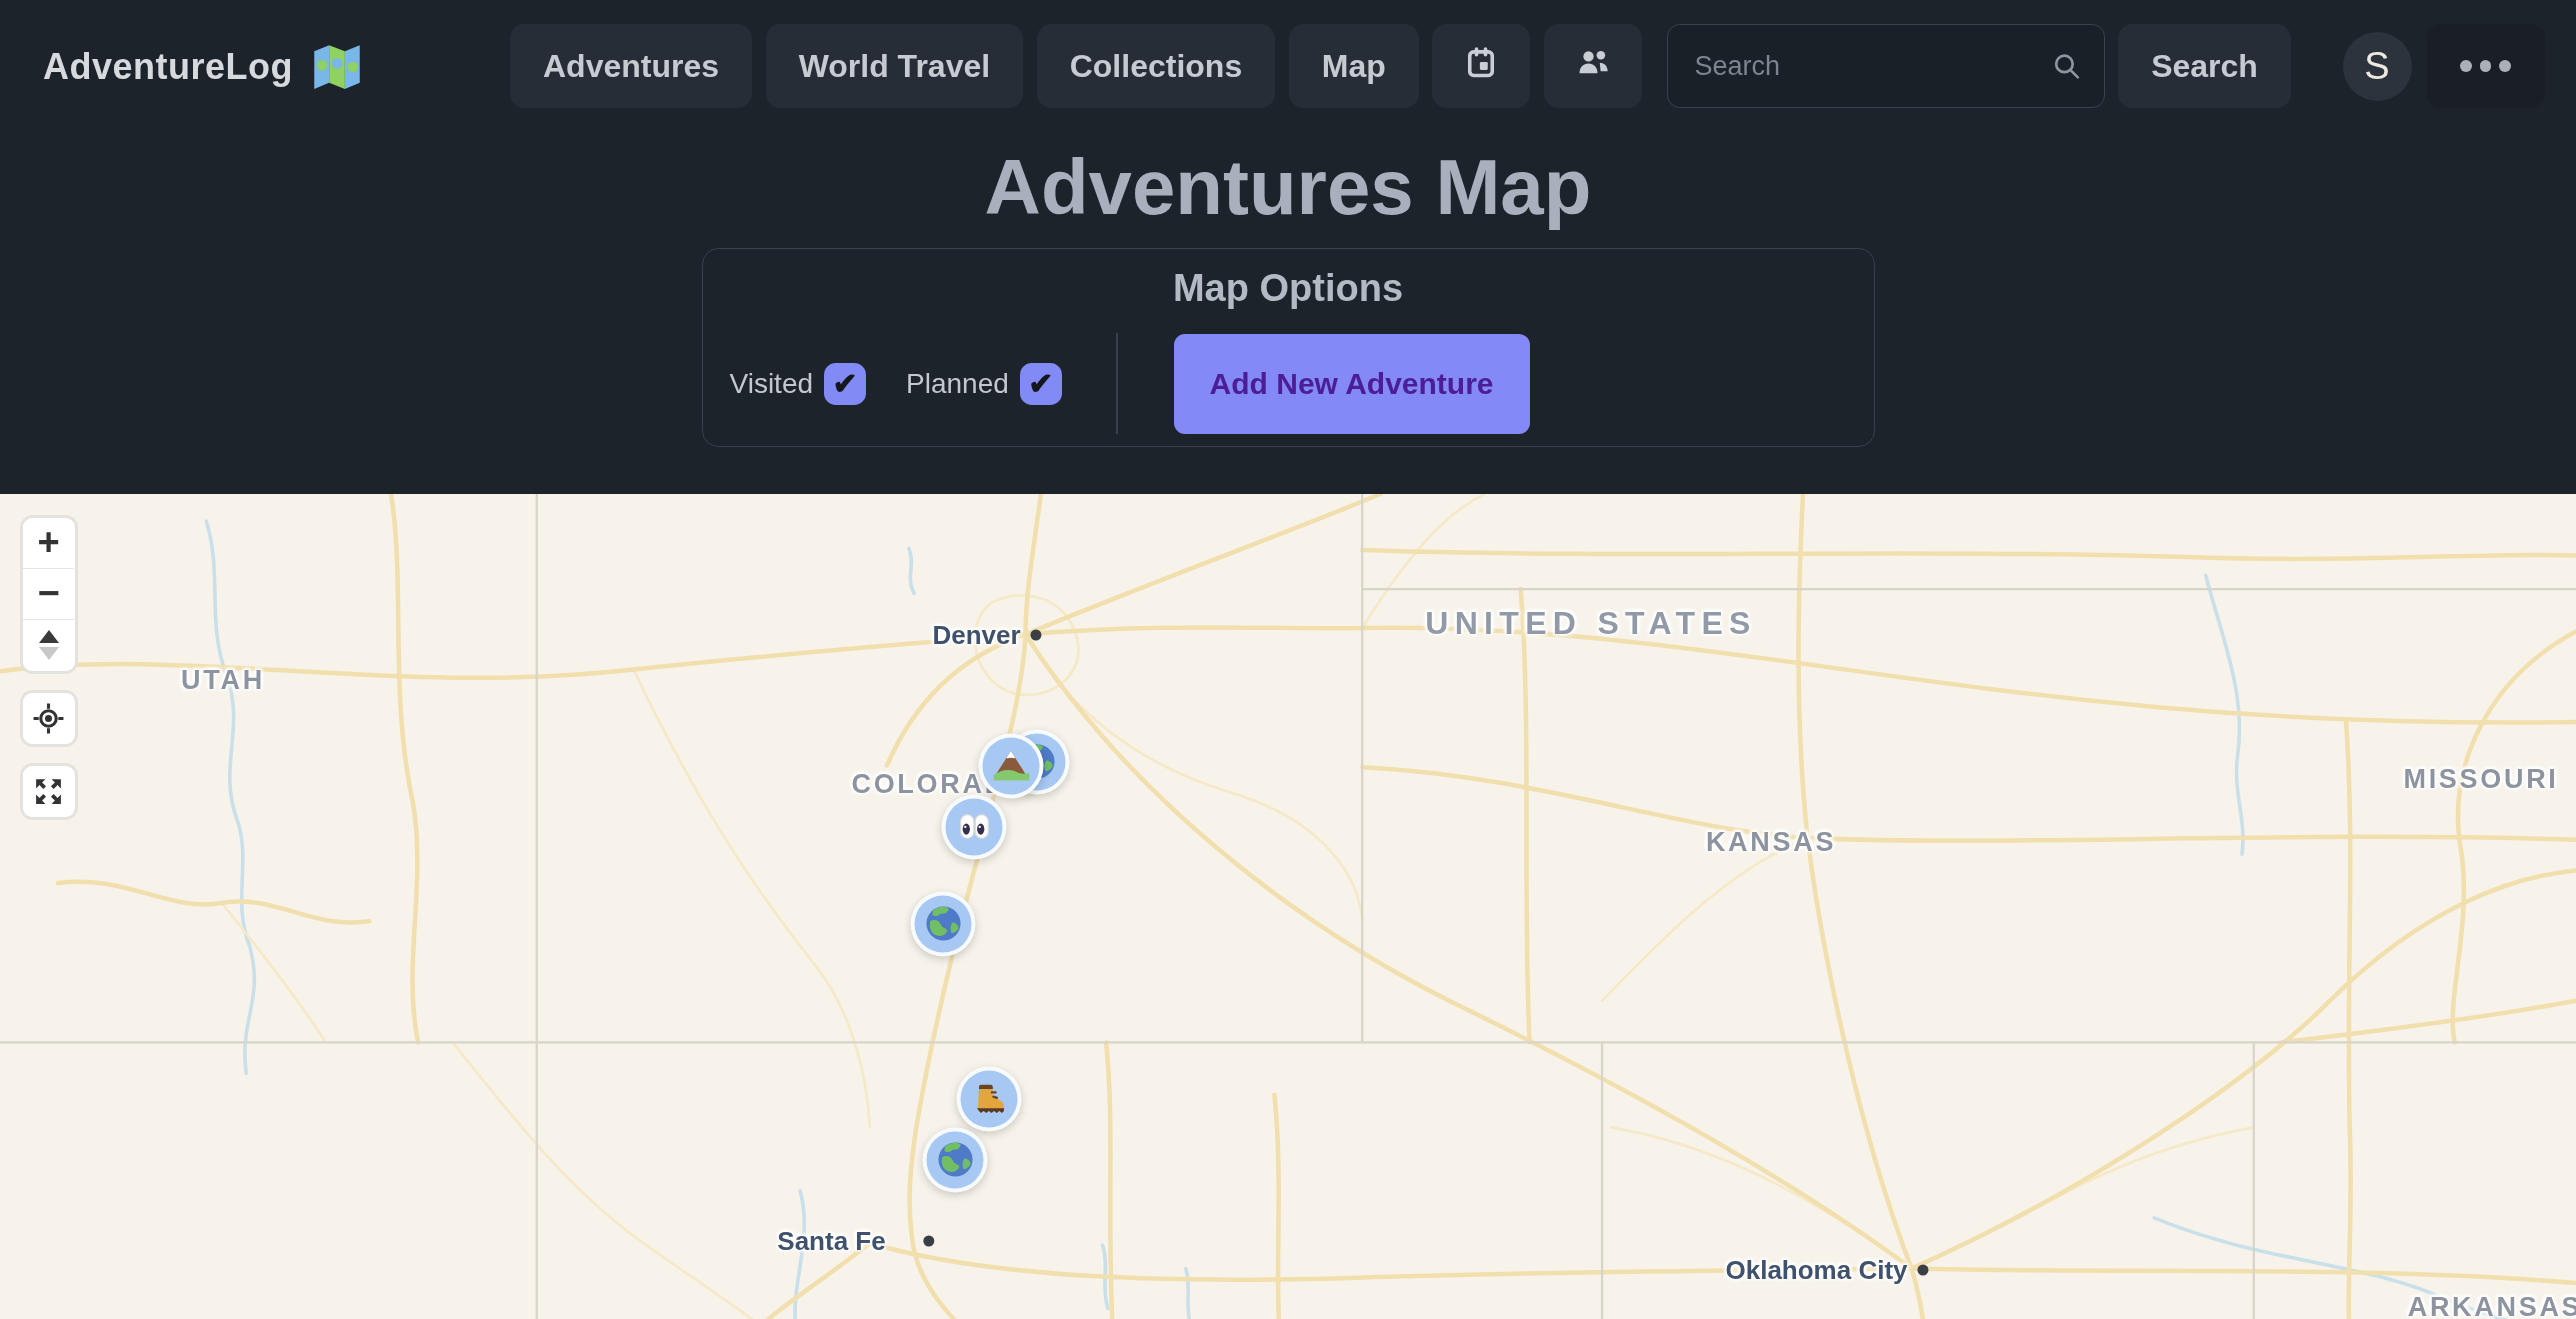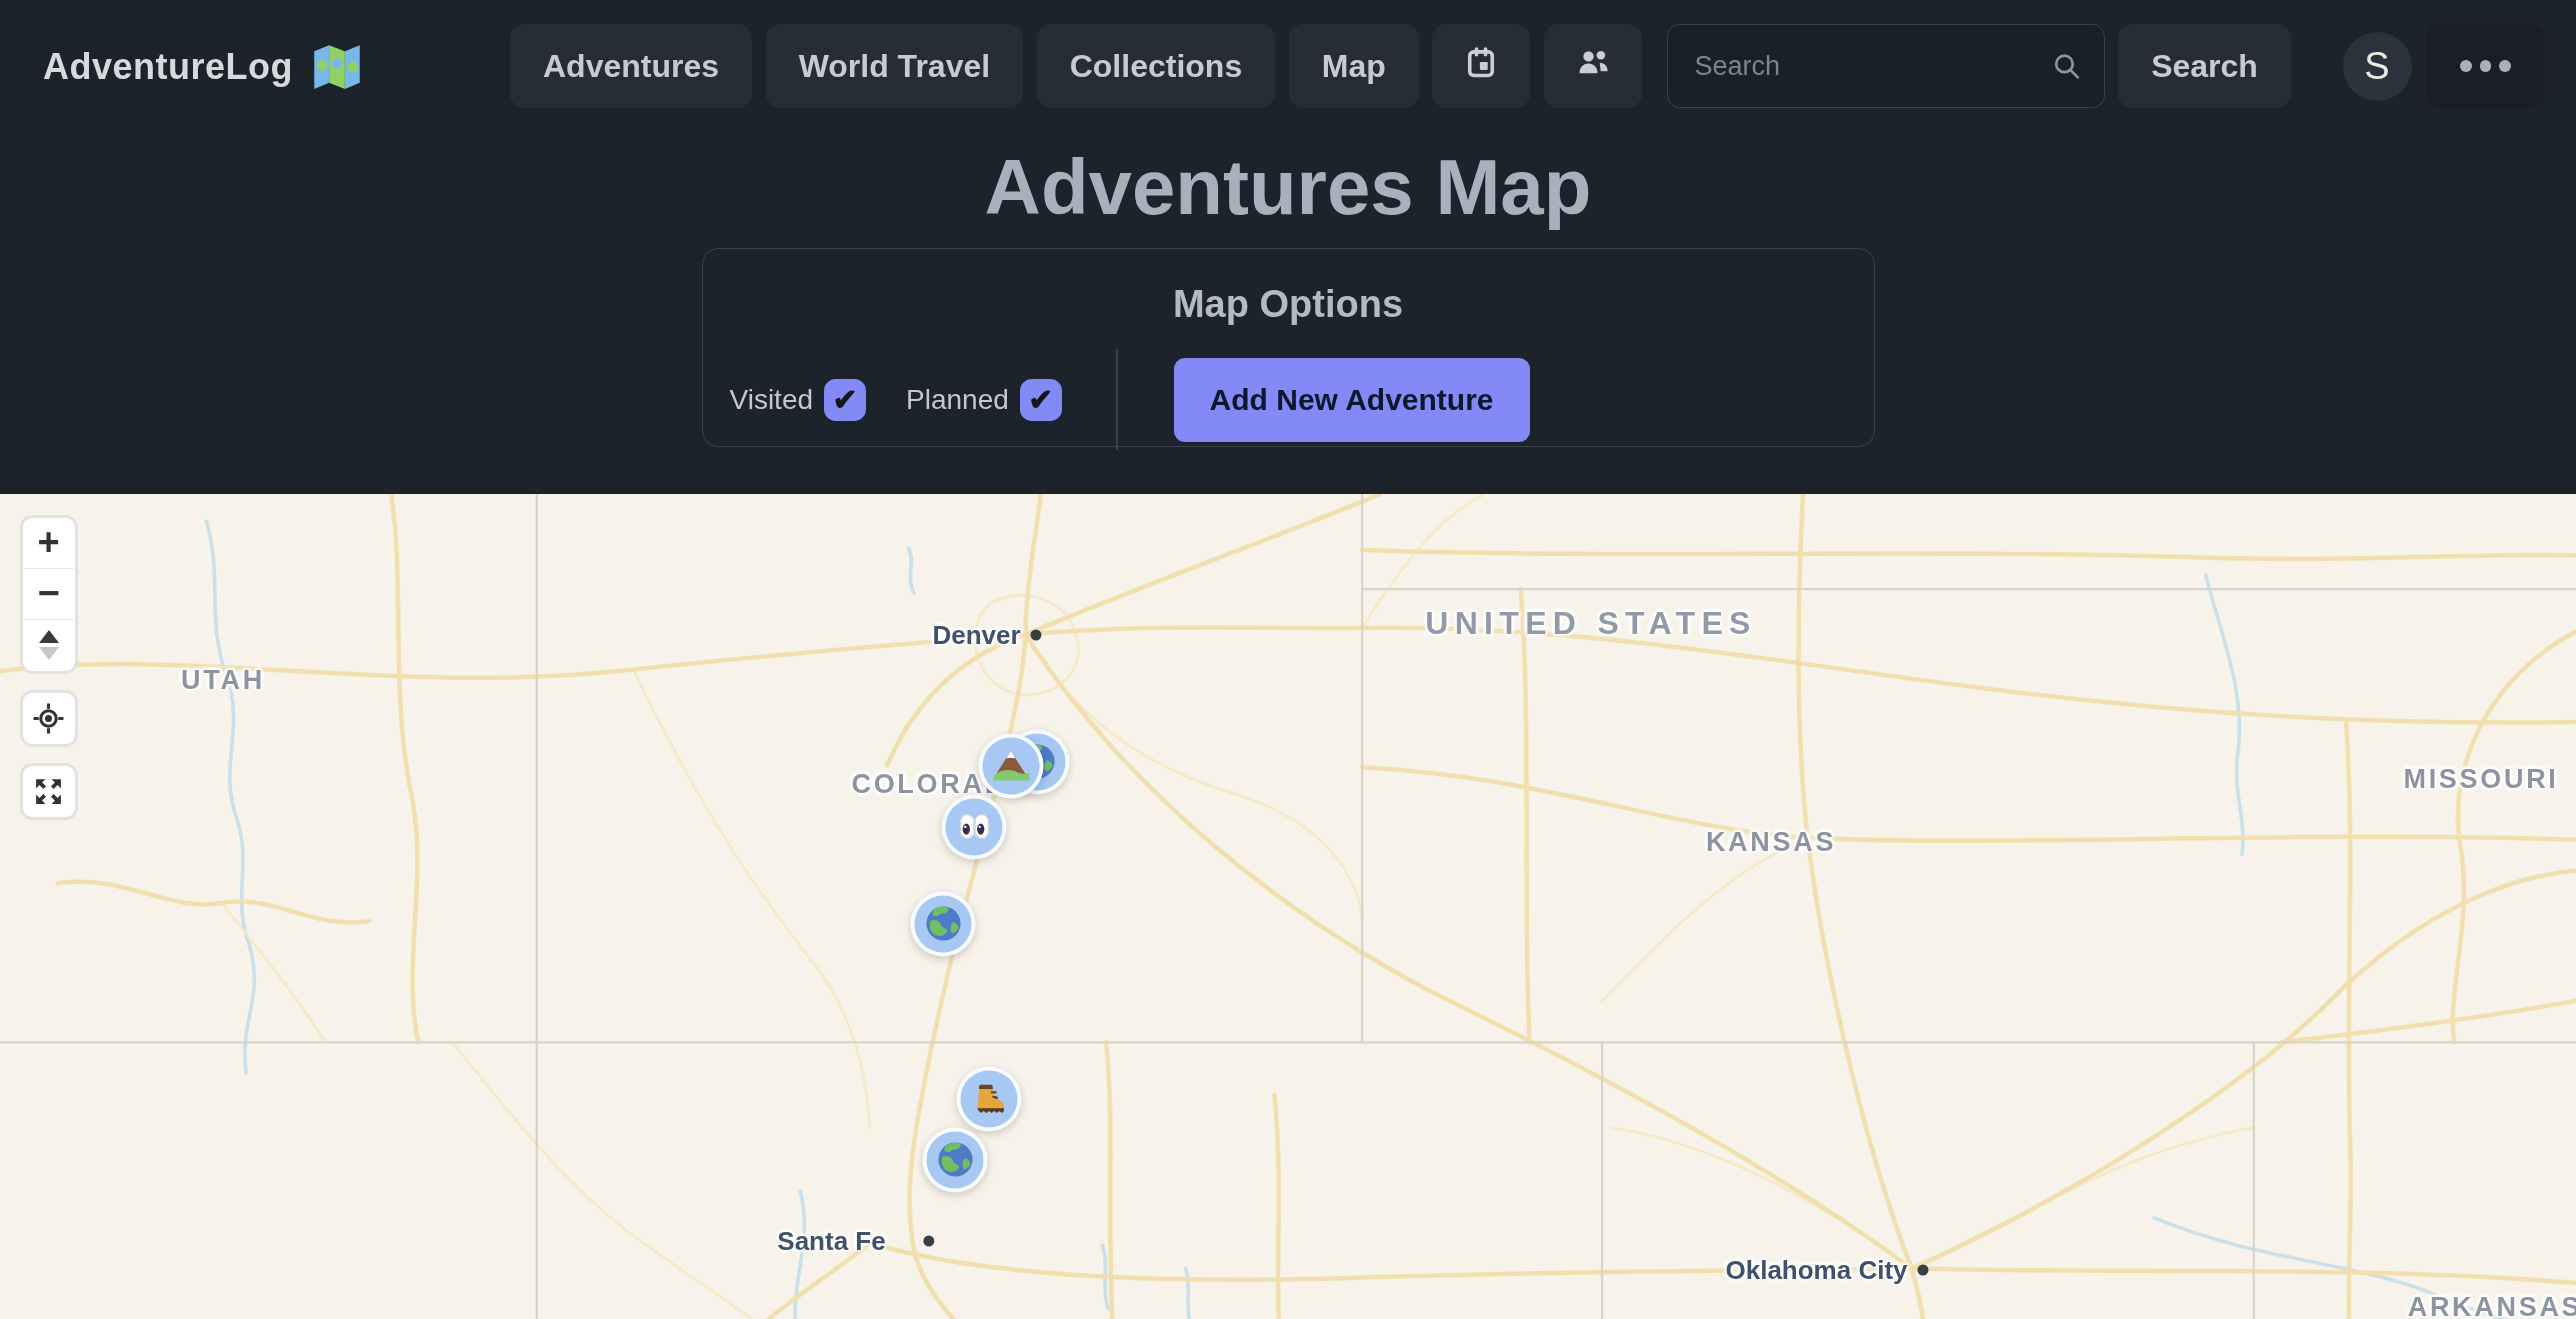--- a/index.html
+++ b/index.html
@@ -32,34 +32,34 @@
   .avatar { width:69px; height:69px; border-radius:50%; background:#2c333d; color:#ece9df;
             font-size:38px; display:flex; align-items:center; justify-content:center; cursor:pointer; }
   .more-btn { width:119px; height:84px; border:none; border-radius:14.5px; background:#191f25;
               display:flex; align-items:center; justify-content:center; gap:8.1px; cursor:pointer; }
   .more-btn i { width:11.8px; height:11.8px; border-radius:50%; background:#aab0b8; display:block; }
 
   
   .page-title { text-align:center; margin-top:9px; font-size:78px; font-weight:700; color:#a9b0bd; }
   .options-panel { width:1173px; height:199px; margin:14.5px auto 0; border:1.8px solid #3a414b;
                    border-radius:16.3px; padding-top:18px; }
-  .options-title { text-align:center; font-size:38px; font-weight:700; color:#b3bac5;margin-top:16px; }
+  .options-title { text-align:center; font-size:38px; font-weight:700; color:#b3bac5; }
   .options-row { display:flex; align-items:center; margin-top:23.5px; padding-left:27px; }
   .toggle { display:flex; align-items:center; gap:11px; cursor:pointer; }
   .toggle-label { font-size:28px; color:#c3c8cf; }
   .toggle.big { margin-left:33px; }
   .toggle.big .toggle-label { font-size:34px; color:#ced3d9; }
   .checkbox { width:42px; height:42px; border-radius:11.8px; display:flex; align-items:center;
               justify-content:center; }
   .checkbox.checked { background:#828af6; color:#14181d; font-size:30px; font-weight:700; }
   .checkbox.unchecked { background:transparent; border:2.7px solid #454d56; border-radius:13.6px; }
   .t-gap { width:40px; }
   .vdivider { width:1.8px; height:101px; background:#3a414b; margin:0 56px 0 54px; }
-  .add-btn { height:84px; padding:0 36px; border:none; border-radius:11px; background:#838af7;
-             color:#0f172a; font-size:30px; font-weight:700; font-family:inherit; cursor:pointer; }
+  .add-btn { height:100px; padding:0 36px; border:none; border-radius:11px; background:#838af7;
+             color:#4c1d95; font-size:30px; font-weight:700; font-family:inherit; cursor:pointer; }
 
   
   .map { position:relative; width:2576px; height:847px; margin-top:47px;
          background:#f7f3ea; overflow:hidden; }
   .basemap { position:absolute; inset:0; width:100%; height:100%; }
 
   .map-label { position:absolute; transform:translate(-50%,-50%); white-space:nowrap;
                text-shadow:-1.8px -1.8px 2.7px #fff, 1.8px -1.8px 2.7px #fff, -1.8px 1.8px 2.7px #fff,
                            1.8px 1.8px 2.7px #fff, 0 0 7.2px #fff; }
   .map-label.country { font-size:32px; letter-spacing:6.3px; font-weight:700; color:#939aa7; }

